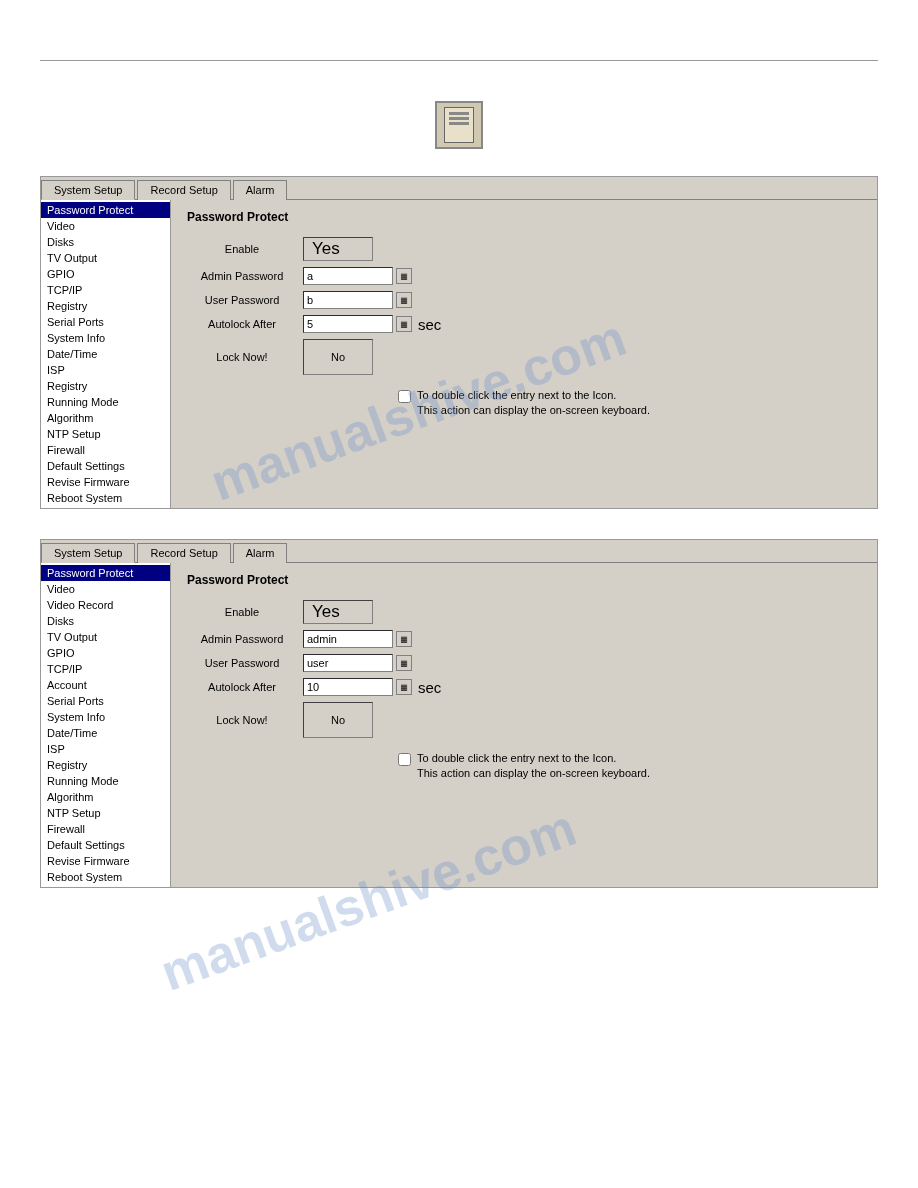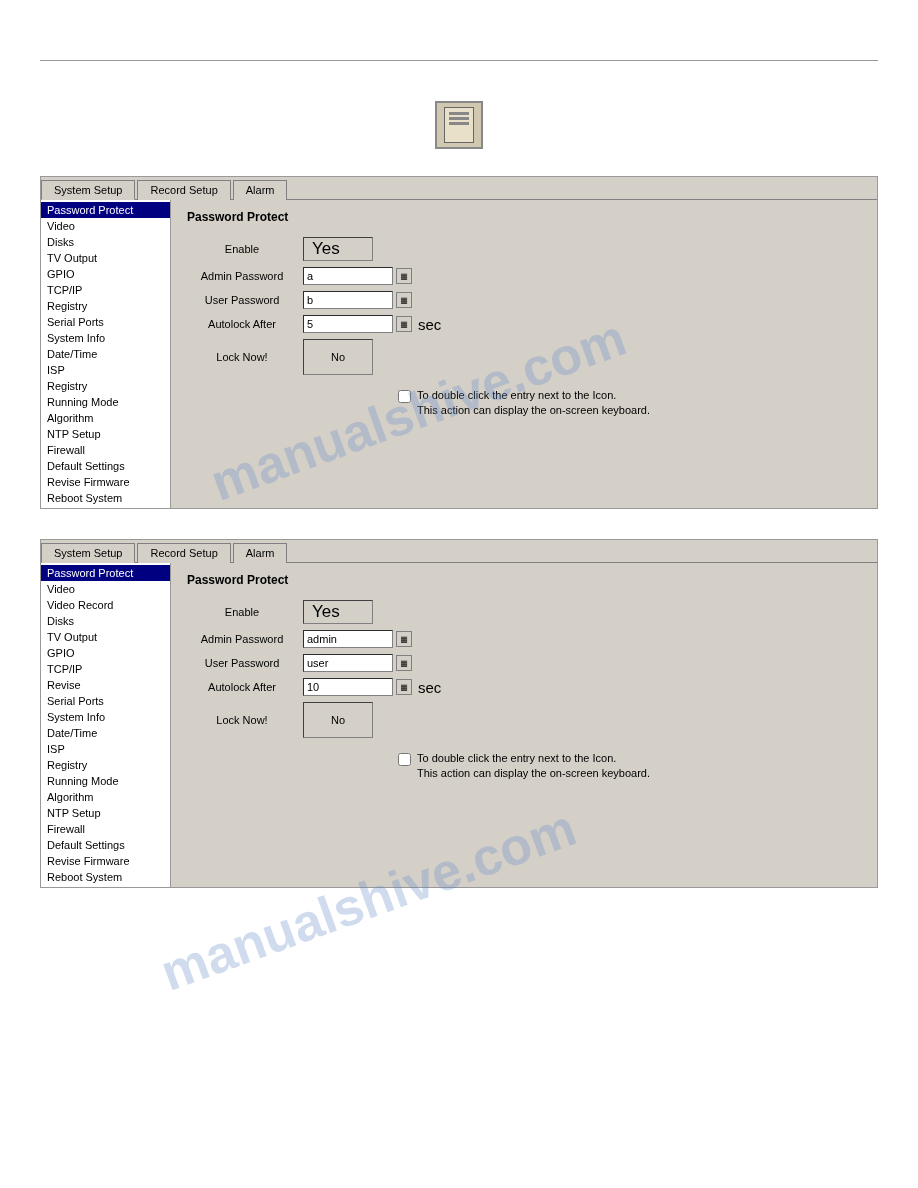--- a/index.html
+++ b/index.html
@@ -373,21 +373,21 @@
   <div class="panel-body">
 
     <div class="sidebar">
       <div class="sidebar-item active">Password Protect</div>
       <div class="sidebar-item">Video</div>
       <div class="sidebar-item">Video Record</div>
       <div class="sidebar-item">Disks</div>
       <div class="sidebar-item">TV Output</div>
       <div class="sidebar-item">GPIO</div>
       <div class="sidebar-item">TCP/IP</div>
-      <div class="sidebar-item">Revise</div>
+      <div class="sidebar-item">Account</div>
       <div class="sidebar-item">Serial Ports</div>
       <div class="sidebar-item">System Info</div>
       <div class="sidebar-item">Date/Time</div>
       <div class="sidebar-item">ISP</div>
       <div class="sidebar-item">Registry</div>
       <div class="sidebar-item">Running Mode</div>
       <div class="sidebar-item">Algorithm</div>
       <div class="sidebar-item">NTP Setup</div>
       <div class="sidebar-item">Firewall</div>
       <div class="sidebar-item">Default Settings</div>

